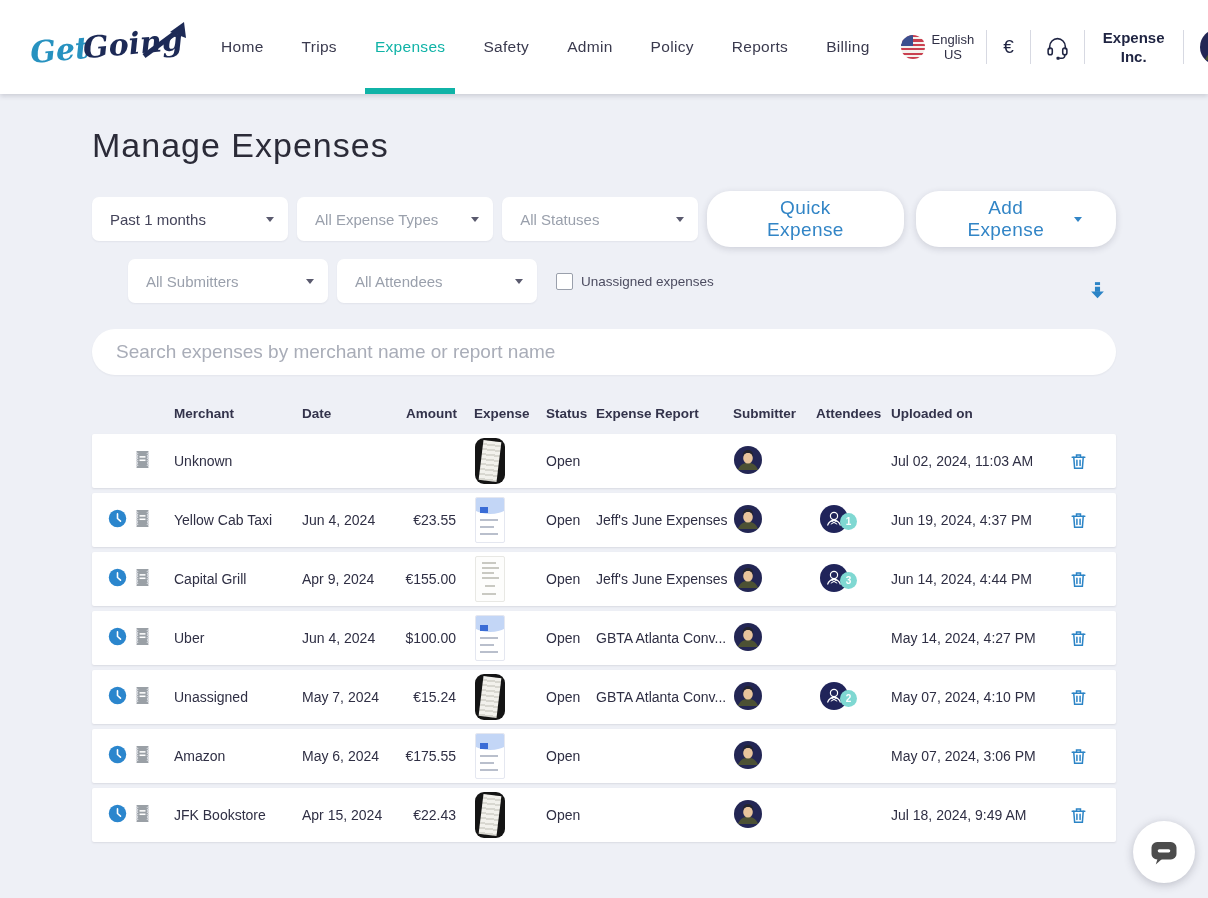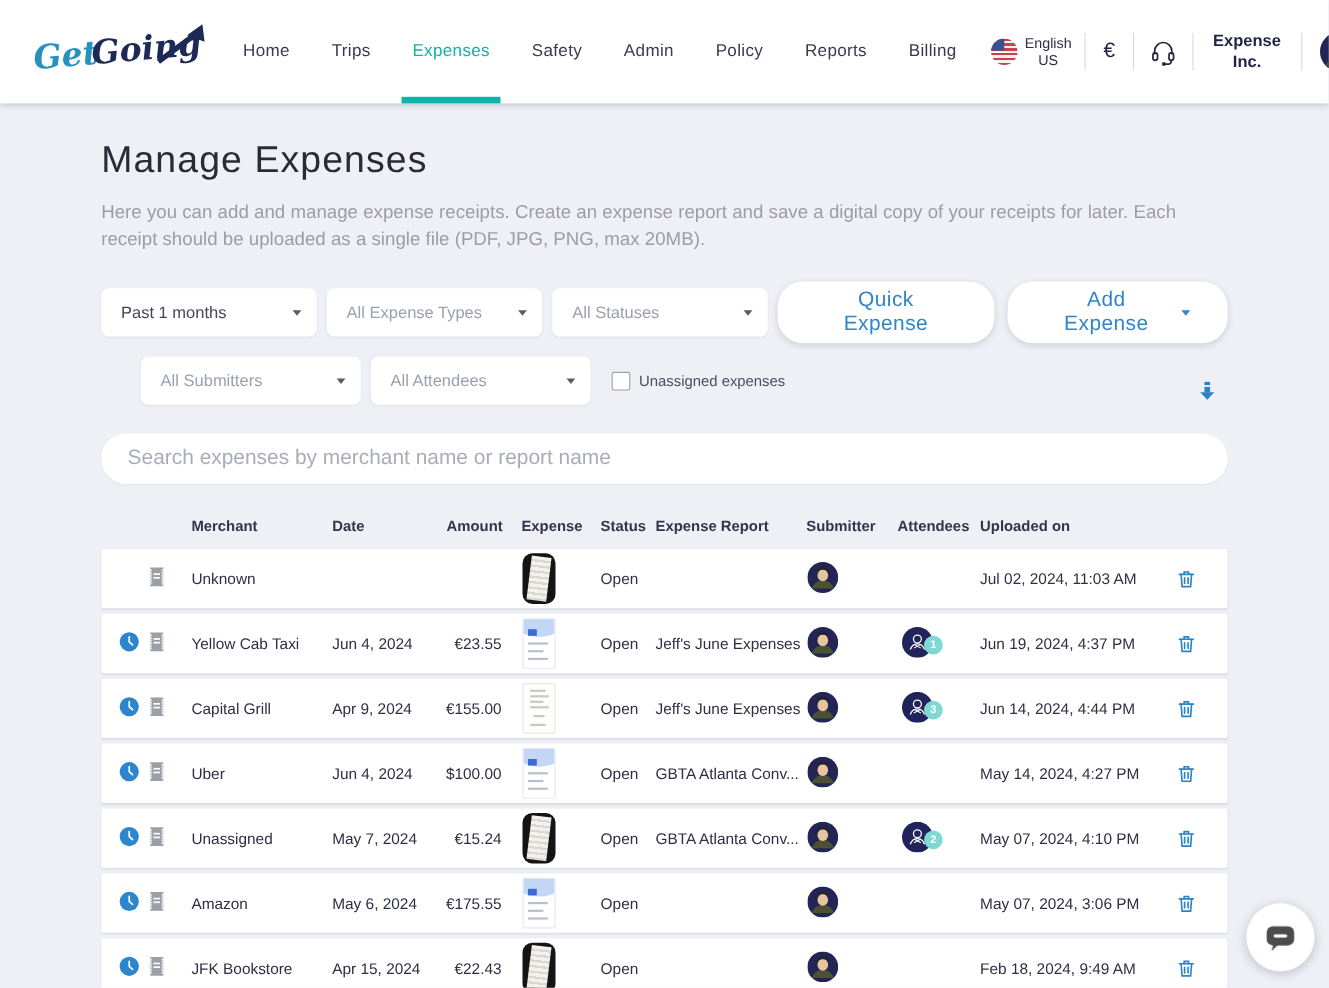--- a/index.html
+++ b/index.html
@@ -171,21 +171,20 @@
         <path d="M5 31c2.5-6.5 7-9.5 13-9.5s10.5 3 13 9.5" fill="#4c5134"></path>
         <ellipse cx="18" cy="15.5" rx="6.2" ry="7" fill="#e8c49c"></ellipse>
         <path d="M11.3 14c-.6-6 2.7-9 6.7-9s7.3 3 6.7 9c-1.2-3.4-2.4-5-6.7-5s-5.5 1.6-6.7 5z" fill="#23242e"></path>
       </svg>
     </div>
   </div>
 </header>
 
 <main class="main">
   <h1 class="page-title">Manage Expenses</h1>
-  <p class="page-desc">Here you can add and manage expense receipts. Create an expense report and save a digital copy of your receipts for later. Each receipt should be uploaded as a single file (PDF, JPG, PNG, max 20MB).</p>
 
   <section class="filters">
     <div class="frow">
       <div class="select filled">
         <span class="val">Past 1 months</span>
         <span class="caret"></span>
       </div>
       <div class="select">
         <span class="val">All Expense Types</span>
         <span class="caret"></span>
@@ -600,21 +599,21 @@
         <span class="cell c-report"></span>
         <span class="cell c-submitter"><span class="cicon" style="margin-left:5px">
             <svg viewBox="0 0 36 36" width="28" height="28">
               <circle cx="18" cy="18" r="18" fill="#232654"></circle>
               <path d="M5 31c2.5-6.5 7-9.5 13-9.5s10.5 3 13 9.5" fill="#4c5134"></path>
               <ellipse cx="18" cy="15.5" rx="6.2" ry="7" fill="#e8c49c"></ellipse>
               <path d="M11.3 14c-.6-6 2.7-9 6.7-9s7.3 3 6.7 9c-1.2-3.4-2.4-5-6.7-5s-5.5 1.6-6.7 5z" fill="#23242e"></path>
             </svg>
           </span></span>
         <span class="cell c-attendees"></span>
-        <span class="cell c-uploaded">Feb 18, 2024, 9:49 AM</span>
+        <span class="cell c-uploaded">Jul 18, 2024, 9:49 AM</span>
         <span class="cell c-trash">
           <button class="del-btn">
             <span class="cicon">
               <svg viewBox="0 0 24 24" width="19" height="19" fill="none" stroke="#2b84c6" stroke-width="1.9" stroke-linecap="round">
                 <path d="M4 6.5h16"></path>
                 <path d="M9.5 6.5V3.8h5v2.7"></path>
                 <path d="M6 6.5l1.1 14h9.8L18 6.5"></path>
                 <path d="M10 10.5v6.5M14 10.5v6.5"></path>
               </svg>
             </span>

